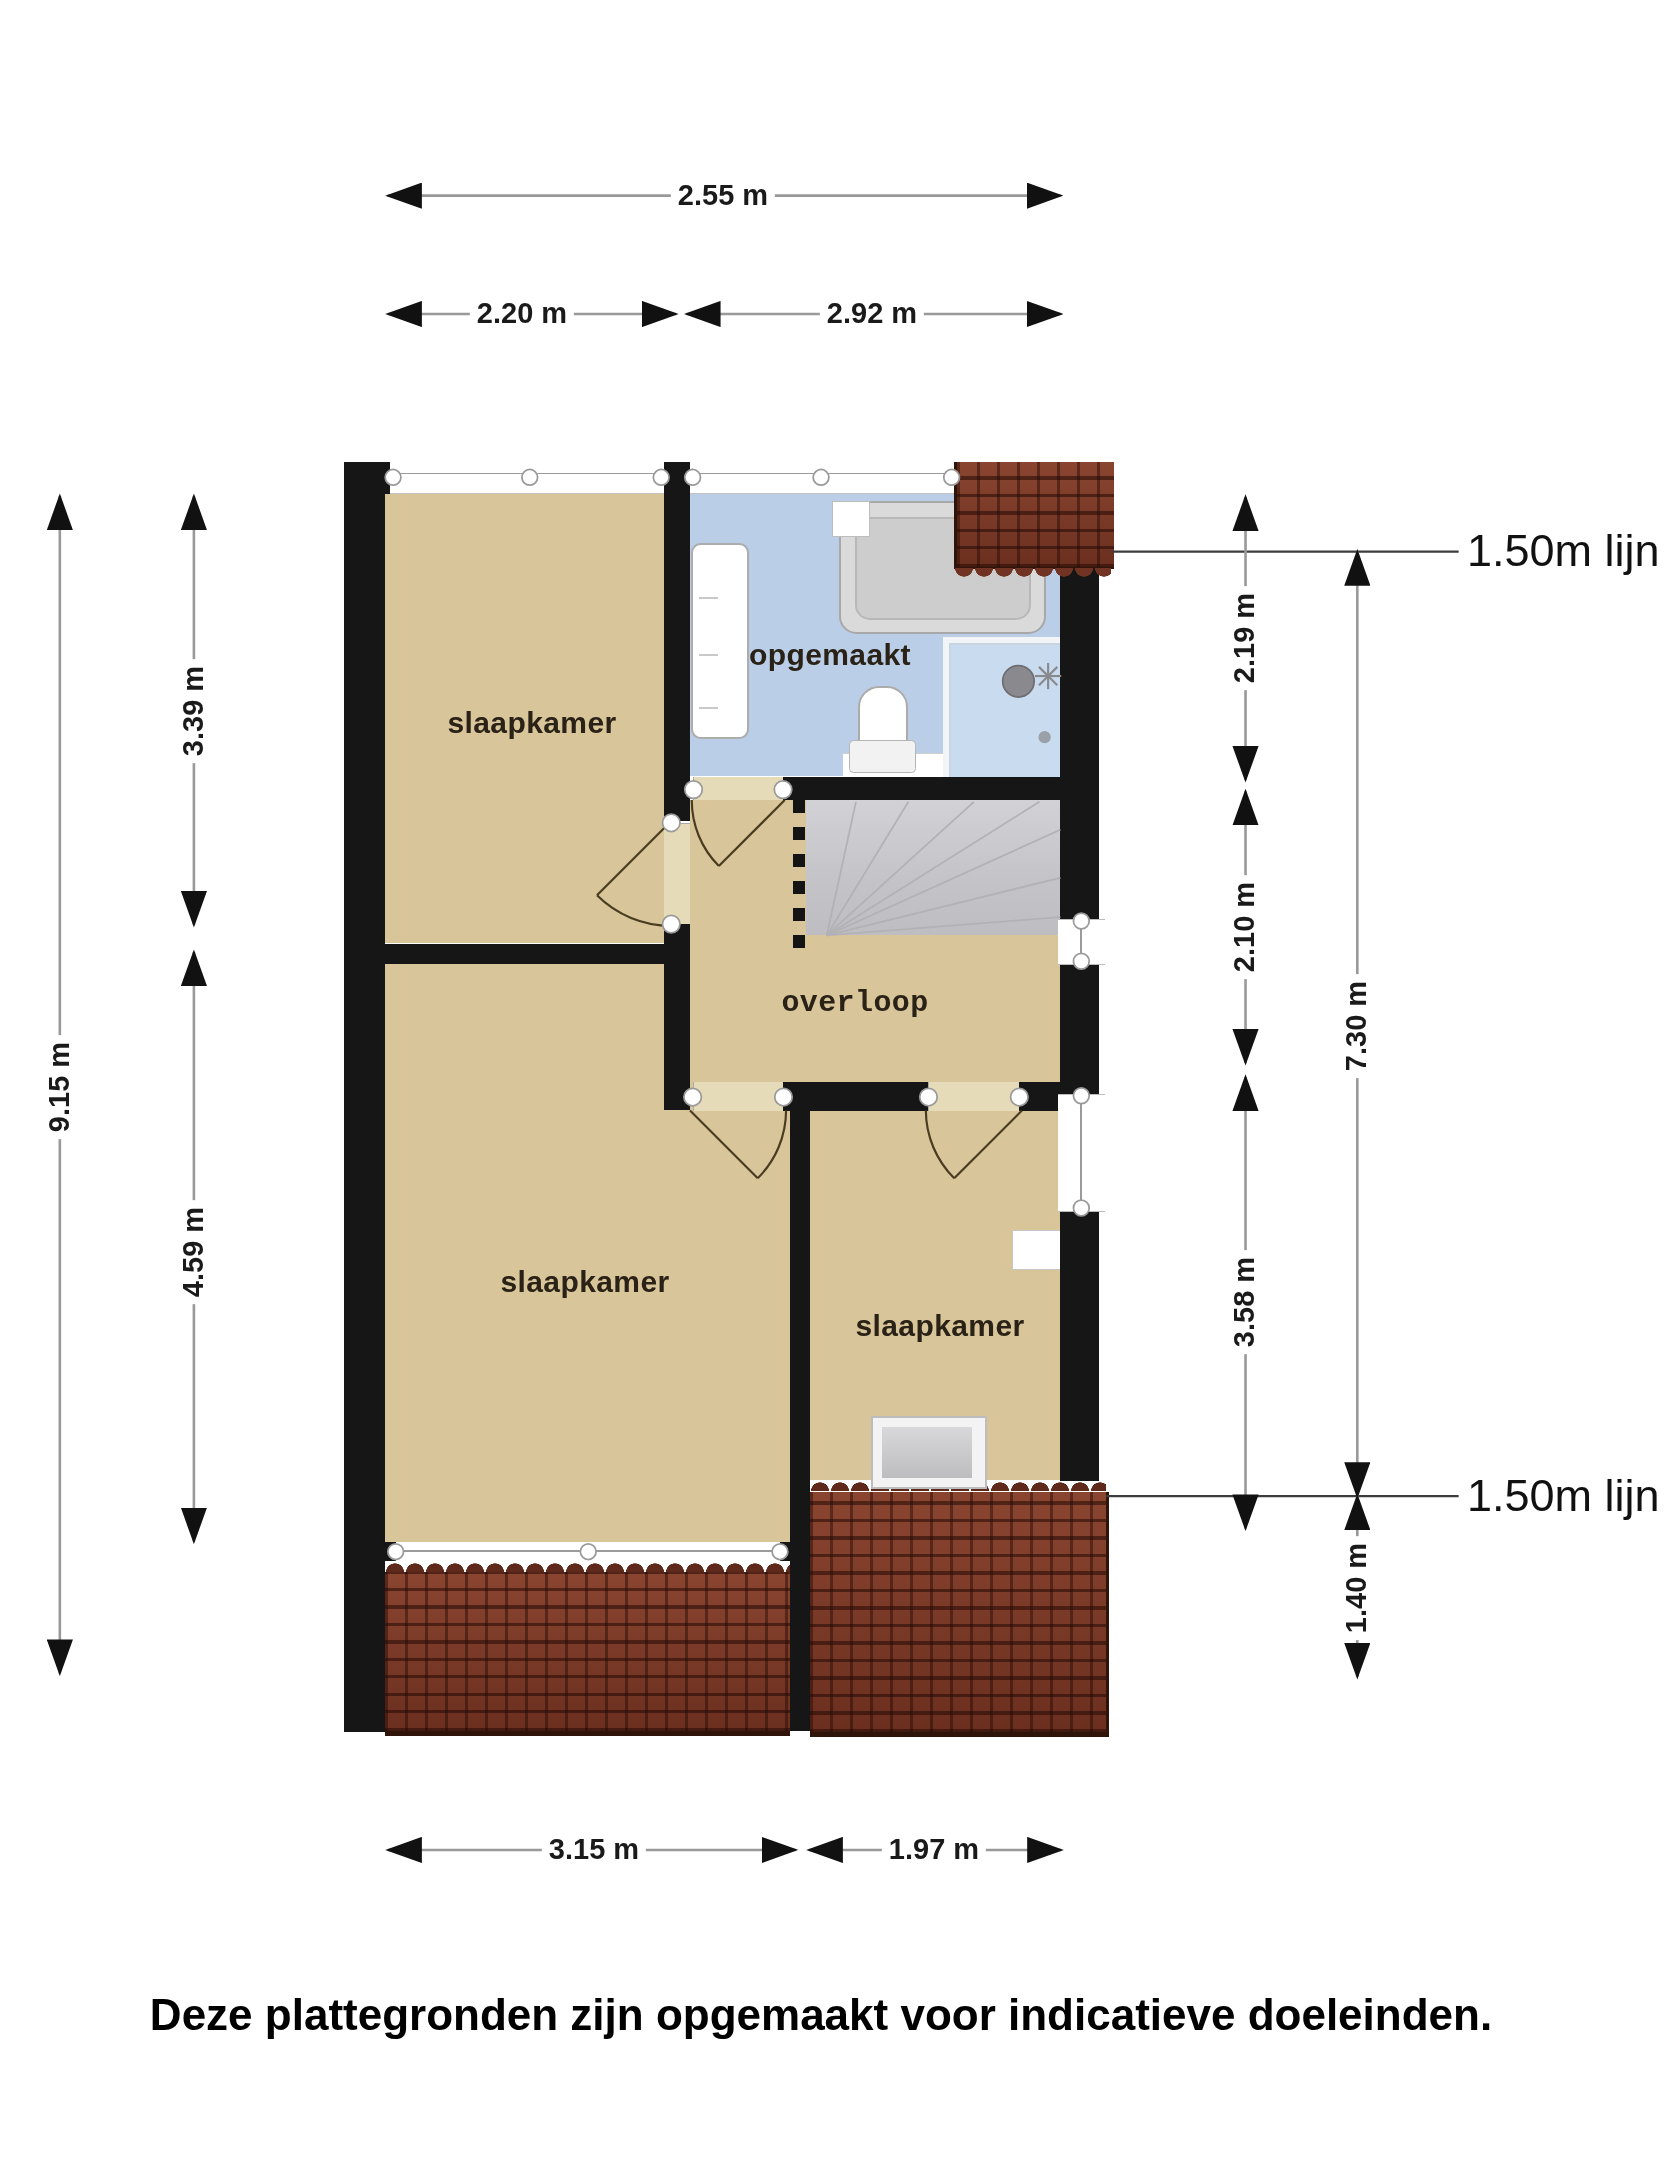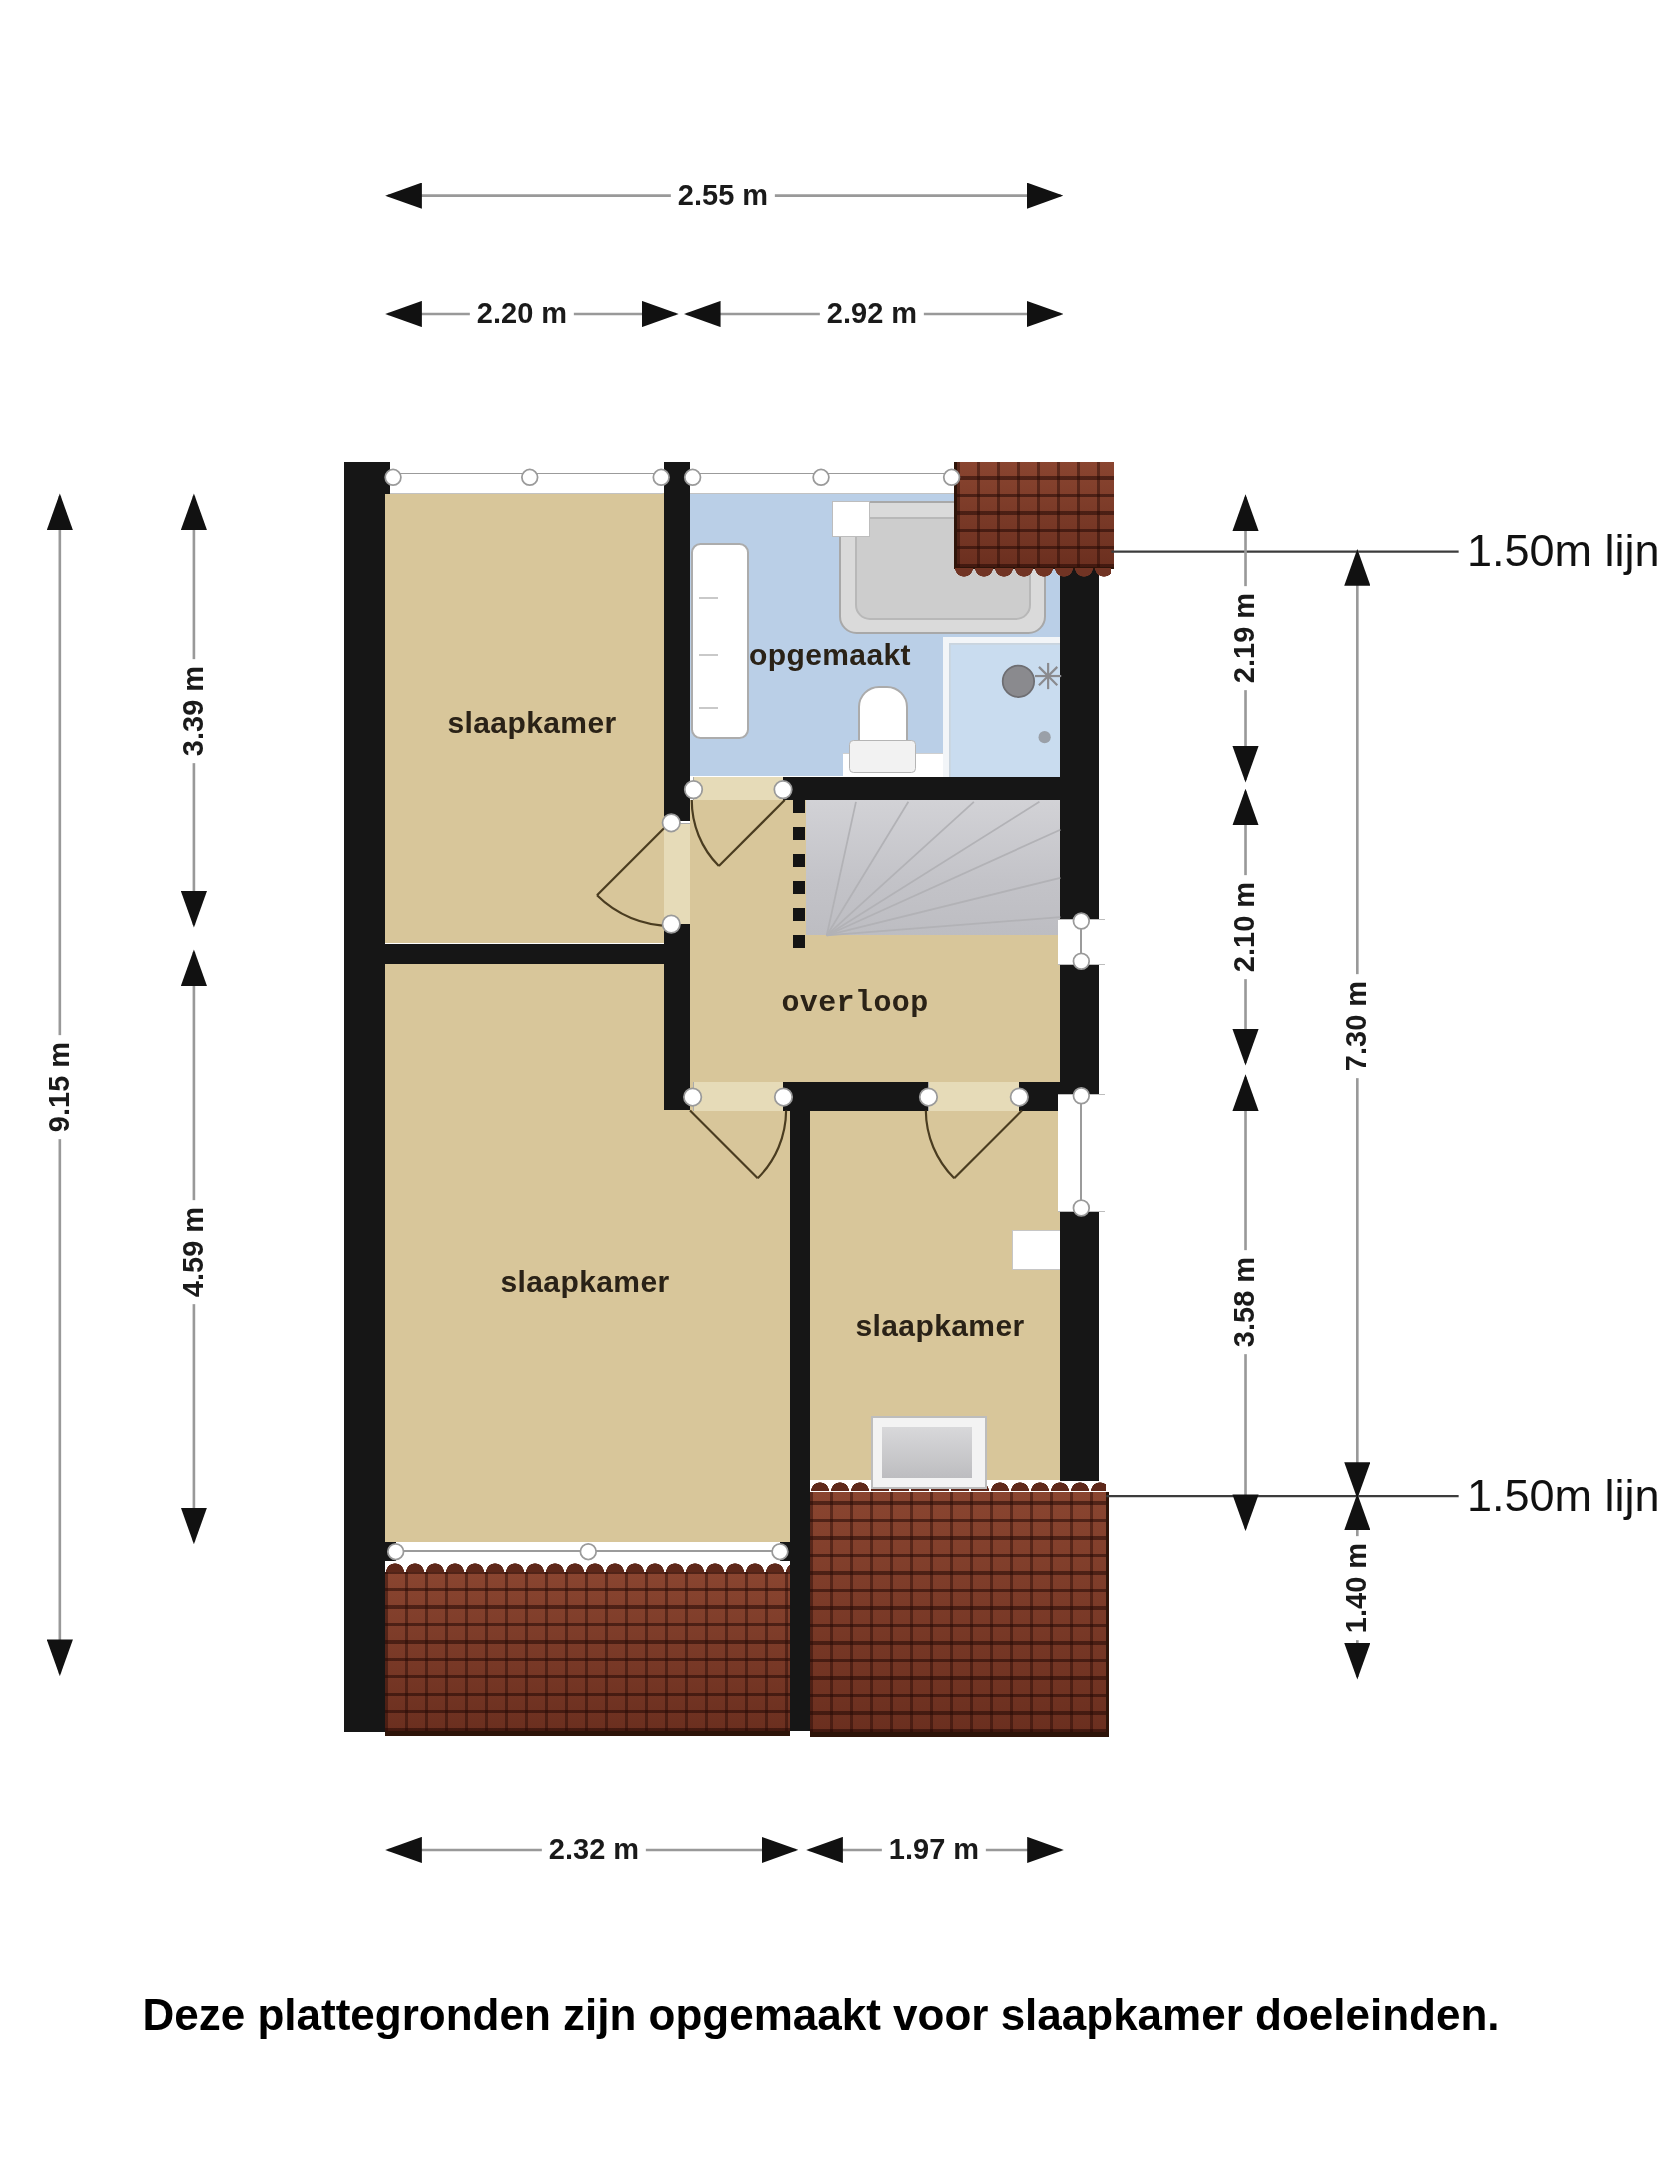--- a/index.html
+++ b/index.html
@@ -203,28 +203,28 @@
   <div class="dim" style="left:522px;top:314px;">2.20 m</div>
   <div class="dim" style="left:872px;top:314px;">2.92 m</div>
   <div class="dim vert" style="left:60px;top:1087px;">9.15 m</div>
   <div class="dim vert" style="left:194px;top:711px;">3.39 m</div>
   <div class="dim vert" style="left:194px;top:1252px;">4.59 m</div>
   <div class="dim vert" style="left:1245px;top:638px;">2.19 m</div>
   <div class="dim vert" style="left:1245px;top:927px;">2.10 m</div>
   <div class="dim vert" style="left:1245px;top:1302px;">3.58 m</div>
   <div class="dim vert" style="left:1357px;top:1026px;">7.30 m</div>
   <div class="dim vert" style="left:1357px;top:1588px;">1.40 m</div>
-  <div class="dim" style="left:594px;top:1850px;">2.32 m</div>
+  <div class="dim" style="left:594px;top:1850px;">3.15 m</div>
   <div class="dim" style="left:934px;top:1850px;">1.97 m</div>
 
   <div class="lijn-label" style="left:1467px;top:551px;">1.50m lijn</div>
   <div class="lijn-label" style="left:1467px;top:1496px;">1.50m lijn</div>
 
   <div class="room-label" style="left:532px;top:723px;">slaapkamer</div>
   <div class="room-label" style="left:830px;top:655px;">opgemaakt</div>
   <div class="room-label" style="left:855px;top:1003px;font-family:Liberation Mono, monospace;">overloop</div>
   <div class="room-label" style="left:585px;top:1282px;">slaapkamer</div>
   <div class="room-label" style="left:940px;top:1326px;">slaapkamer</div>
 
-  <div class="disc" style="left:821px;top:2015px;">Deze plattegronden zijn opgemaakt voor slaapkamer doeleinden.</div>
+  <div class="disc" style="left:821px;top:2015px;">Deze plattegronden zijn opgemaakt voor indicatieve doeleinden.</div>
 
 </div>
 
 
 </body></html>

